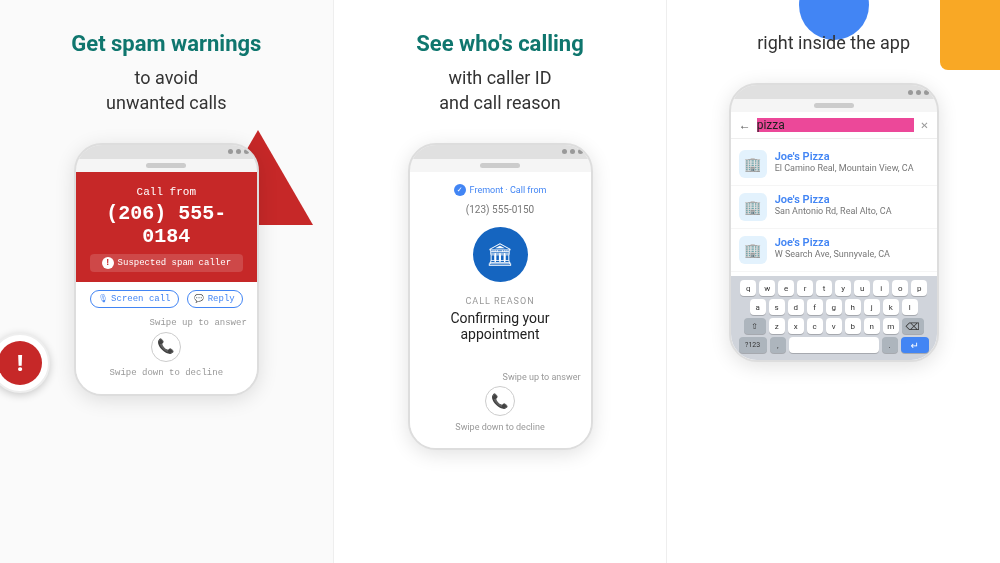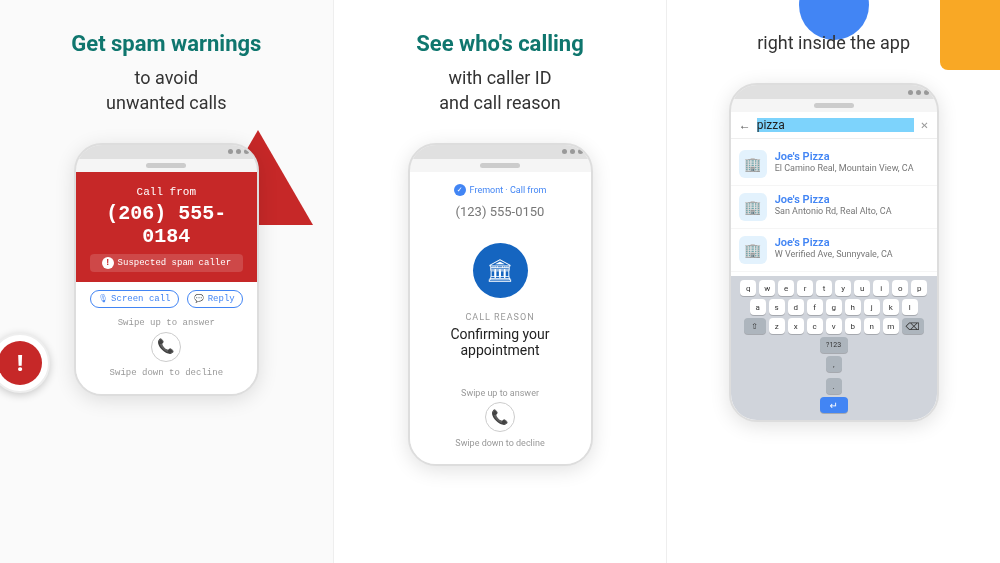--- a/index.html
+++ b/index.html
@@ -101,21 +101,21 @@
       margin-bottom: 10px;
     }
     .sr-btn {
       display: flex; align-items: center; gap: 3px;
       font-size: 9px; color: #4285F4;
       border: 1px solid #4285F4;
       border-radius: 12px;
       padding: 3px 7px;
     }
     .swipe-text {
-      text-align: center;
+      text-align: right;
       font-size: 9px;
       color: #999;
       margin-bottom: 4px;
     }
     .phone-icon {
       width: 30px; height: 30px;
       border-radius: 50%;
       border: 1.5px solid #ccc;
       display: flex; align-items: center; justify-content: center;
       margin: 0 auto 6px;
@@ -183,23 +183,23 @@
       color: white;
       font-size: 7px;
     }
     .caller-name {
       font-size: 18px;
       font-weight: 600;
       color: #222;
       margin-bottom: 3px;
     }
     .caller-number {
-      font-size: 13px;
+      font-size: 10px;
       color: #777;
-      margin-bottom: 24px;
+      margin-bottom: 12px;
     }
     .bank-icon-circle {
       width: 55px; height: 55px;
       background: #1565C0;
       border-radius: 50%;
       display: flex; align-items: center; justify-content: center;
       margin: 0 auto 14px;
       font-size: 22px;
       color: white;
     }
@@ -249,21 +249,21 @@
       padding: 6px 8px;
       gap: 6px;
     }
     .back-arrow {
       color: #555; font-size: 12px;
     }
     .search-input-fake {
       flex: 1;
       font-size: 12px;
       color: #222;
-      background: #7dd3fc;
+      background: #ec4899;
       border: none;
       outline: none;
     }
     .clear-btn { color: #999; font-size: 10px; }
 
     .places-list { padding: 4px 0; }
     .place-item {
       display: flex; align-items: flex-start;
       padding: 7px 8px;
       gap: 8px;
@@ -305,21 +305,20 @@
     .kb-key.wide { width: 22px; }
     .kb-key.wider { width: 28px; }
     .kb-key.dark { background: #adb5bd; }
     .kb-key.blue { background: #4285F4; color: white; }
     .kb-key.delete { background: #adb5bd; font-size: 10px; }
     .kb-bottom {
       display: flex;
       gap: 3px;
       justify-content: center;
       align-items: center;
-      flex-direction: column;
     }
     .kb-space {
       background: white;
       border-radius: 4px;
       flex: 1;
       height: 16px;
       max-width: 90px;
       box-shadow: 0 1px 0 rgba(0,0,0,0.2);
     }
   </style>
@@ -449,21 +448,21 @@
             </div>
             <div class="place-addr">San Antonio Rd, Real Alto, CA</div>
           </div>
         </div>
         <div class="place-item">
           <div class="place-icon">🏢</div>
           <div class="place-info">
             <div class="place-name">
               <span style="color:#4285F4;">Joe's Pizza</span>
             </div>
-            <div class="place-addr">W Verified Ave, Sunnyvale, CA</div>
+            <div class="place-addr">W Search Ave, Sunnyvale, CA</div>
           </div>
         </div>
       </div>
 
       <div class="keyboard">
         <div class="kb-row">
           <div class="kb-key">q</div>
           <div class="kb-key">w</div>
           <div class="kb-key">e</div>
           <div class="kb-key">r</div>

